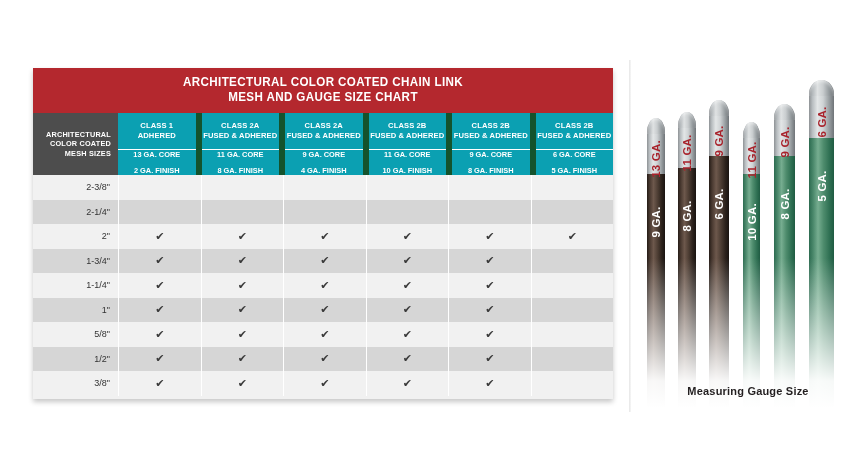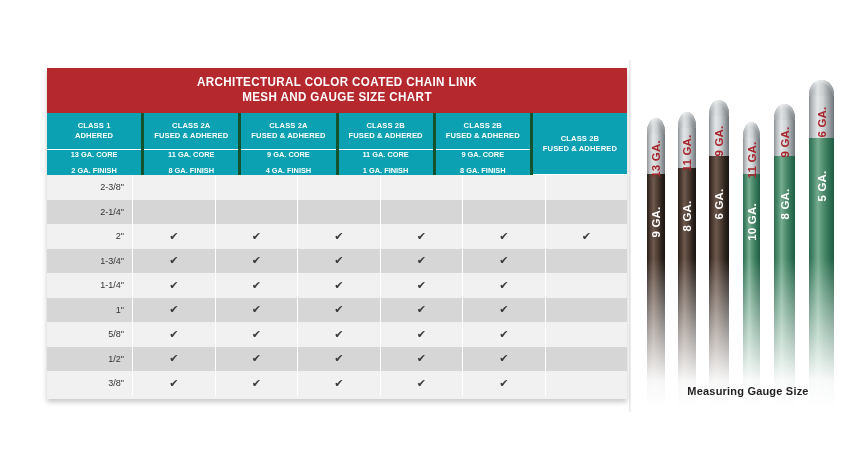--- a/index.html
+++ b/index.html
@@ -12,21 +12,21 @@
     width: 860px;
     height: 457px;
     position: relative;
     font-family: "Liberation Sans", "DejaVu Sans", sans-serif;
     overflow: hidden;
   }
 
   
   #table-panel {
     position: absolute;
-    left: 47px;
+    left: 33px;
     top: 68px;
     width: 580px;
     height: 331px;
     background: #f1f1f1;
     box-shadow: 0 3px 5px rgba(0,0,0,0.22);
   }
 
   #chart-title {
     background: #b4282e;
     color: #ffffff;
@@ -69,21 +69,21 @@
     text-align: right;
     white-space: nowrap;
   }
   .head-cols {
     flex: 1 1 auto;
     display: flex;
   }
   .head-col {
     flex: 1 1 0;
     background: #0ba0b2;
-    border-left: 3px solid #14532d;
+    border-left: 6px solid #14532d;
     display: flex;
     flex-direction: column;
     box-sizing: border-box;
   }
   .head-col:first-child { border-left: none; }
   .head-class {
     flex: 1 1 auto;
     display: flex;
     flex-direction: column;
     align-items: center;
@@ -276,20 +276,25 @@
 <body>
 
 <div id="table-panel">
 
   <div id="chart-title">
     <span class="line">ARCHITECTURAL COLOR COATED CHAIN LINK</span>
     <span class="line">MESH AND GAUGE SIZE CHART</span>
   </div>
 
   <div class="head-row">
+    <div class="head-corner">
+      <span>ARCHITECTURAL</span>
+      <span>COLOR COATED</span>
+      <span>MESH SIZES</span>
+    </div>
     <div class="head-cols" id="header-columns">
         <div class="head-col">
           <div class="head-class">
             <span class="cls">CLASS 1</span>
             <span class="sub">ADHERED</span>
           </div>
           <div class="head-gauge">
             <span>13 GA. CORE</span>
             <span>2 GA. FINISH</span>
           </div>
@@ -314,37 +319,41 @@
             <span>4 GA. FINISH</span>
           </div>
         </div>
         <div class="head-col">
           <div class="head-class">
             <span class="cls">CLASS 2B</span>
             <span class="sub">FUSED &amp; ADHERED</span>
           </div>
           <div class="head-gauge">
             <span>11 GA. CORE</span>
-            <span>1 GA. FINISH</span>
+            <span>10 GA. FINISH</span>
           </div>
         </div>
         <div class="head-col">
           <div class="head-class">
             <span class="cls">CLASS 2B</span>
             <span class="sub">FUSED &amp; ADHERED</span>
           </div>
           <div class="head-gauge">
             <span>9 GA. CORE</span>
             <span>8 GA. FINISH</span>
           </div>
         </div>
         <div class="head-col">
           <div class="head-class">
             <span class="cls">CLASS 2B</span>
             <span class="sub">FUSED &amp; ADHERED</span>
+          </div>
+          <div class="head-gauge">
+            <span>6 GA. CORE</span>
+            <span>5 GA. FINISH</span>
           </div>
         </div>
       </div>
   </div>
 
   <div id="table-body">
       <div class="data-row odd">
         <div class="row-label">2-3/8"</div>
         <div class="row-cells">
           <div class="cell"></div>

